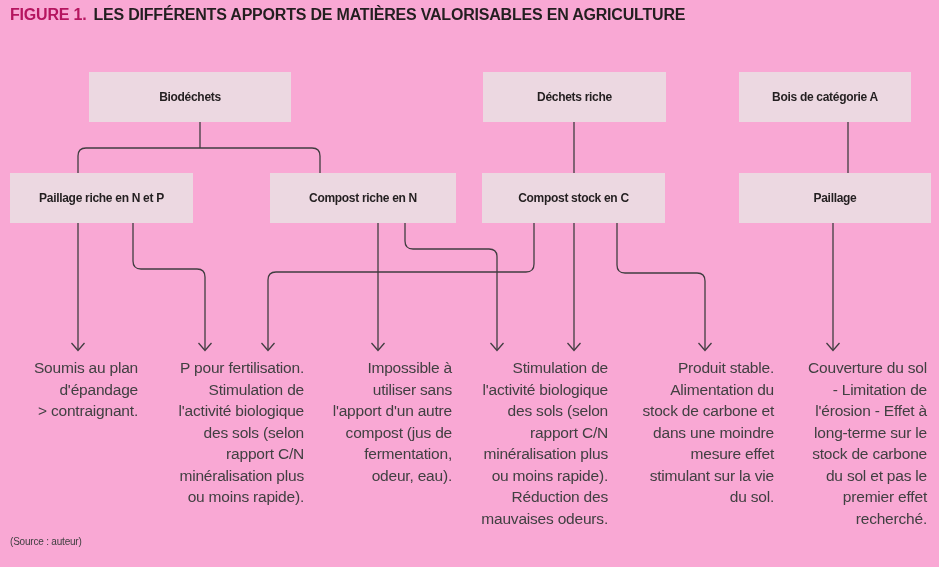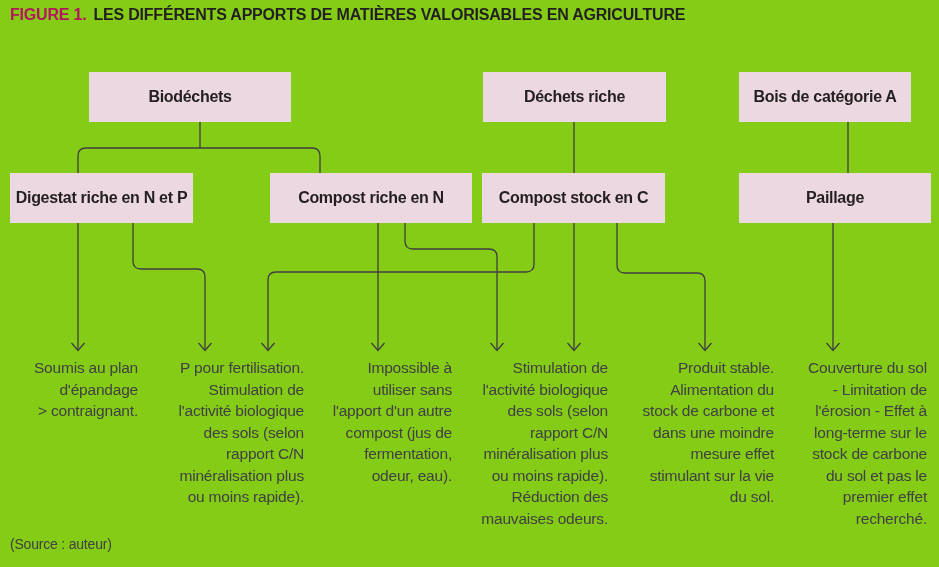--- a/index.html
+++ b/index.html
@@ -6,55 +6,55 @@
     --accent:#b5155f;
     --box-fill:#ecd8e1;
     --line:#403d40;
     --text:#414042;
     --node-text:#231f20;
   }
   html,body{margin:0;padding:0;background:#fff;}
   .page{
     position:relative;
     width:939px;height:567px;
-    background:#84cc16;
+    background:#f9a8d4;
     font-family:"Liberation Sans",sans-serif;
     overflow:hidden;
   }
   .title{
     position:absolute;left:10px;top:6px;
     font-size:16px;font-weight:bold;color:#231f20;
     letter-spacing:-0.2px;white-space:nowrap;
   }
   .title .fig-label{color:var(--accent);margin-right:7px;}
   .wires{position:absolute;left:0;top:0;color:var(--line);}
   .wires path{stroke:currentColor;stroke-width:1.3;fill:none;}
   .node{
     position:absolute;height:50px;
     background:var(--box-fill);
     display:flex;align-items:center;justify-content:center;
-    font-size:16px;font-weight:bold;color:var(--node-text);
+    font-size:12px;font-weight:bold;color:var(--node-text);
     letter-spacing:-0.3px;text-align:center;
   }
   .outcome{
     position:absolute;top:357px;
     font-size:15.5px;line-height:21.5px;
     color:var(--text);text-align:right;white-space:pre-line;
     letter-spacing:-0.2px;
   }
   .source{
     position:absolute;left:10px;top:536px;
-    font-size:14px;color:var(--text);letter-spacing:-0.2px;
+    font-size:10px;color:var(--text);letter-spacing:-0.2px;
   }
   
   .n-biodechets{left:89px;top:72px;width:202px;}
   .n-dechets-verts{left:483px;top:72px;width:183px;}
   .n-bois{left:739px;top:72px;width:172px;}
   .n-digestat{left:10px;top:173px;width:183px;}
-  .n-compost-n{left:270px;top:173px;width:202px;}
+  .n-compost-n{left:270px;top:173px;width:186px;}
   .n-compost-c{left:482px;top:173px;width:183px;}
   .n-paillage{left:739px;top:173px;width:192px;}
   
   .t1{left:8px;width:130px;}
   .t2{left:162px;width:142px;}
   .t3{left:312px;width:140px;}
   .t4{left:464px;width:144px;}
   .t5{left:627px;width:147px;}
   .t6{left:785px;width:142px;}
 </style>
@@ -89,21 +89,21 @@
     <path d="M617 223 L617 265 Q617 273 625 273 L697 273 Q705 273 705 281 L705 350"></path>
     <path d="M698.5 343 L705 350.5 L711.5 343"></path>
     <path d="M833 223 L833 350"></path>
     <path d="M826.5 343 L833 350.5 L839.5 343"></path>
   </svg>
 
   <div class="node n-biodechets">Biodéchets</div>
   <div class="node n-dechets-verts">Déchets riche</div>
   <div class="node n-bois">Bois de catégorie A</div>
 
-  <div class="node n-digestat">Digestat riche en N et P</div>
+  <div class="node n-digestat">Paillage riche en N et P</div>
   <div class="node n-compost-n">Compost riche en N</div>
   <div class="node n-compost-c">Compost stock en C</div>
   <div class="node n-paillage">Paillage</div>
 
   <div class="outcome t1">Soumis au plan
 d'épandage
 &gt; contraignant.</div>
   <div class="outcome t2">P pour fertilisation.
 Stimulation de
 l'activité biologique

